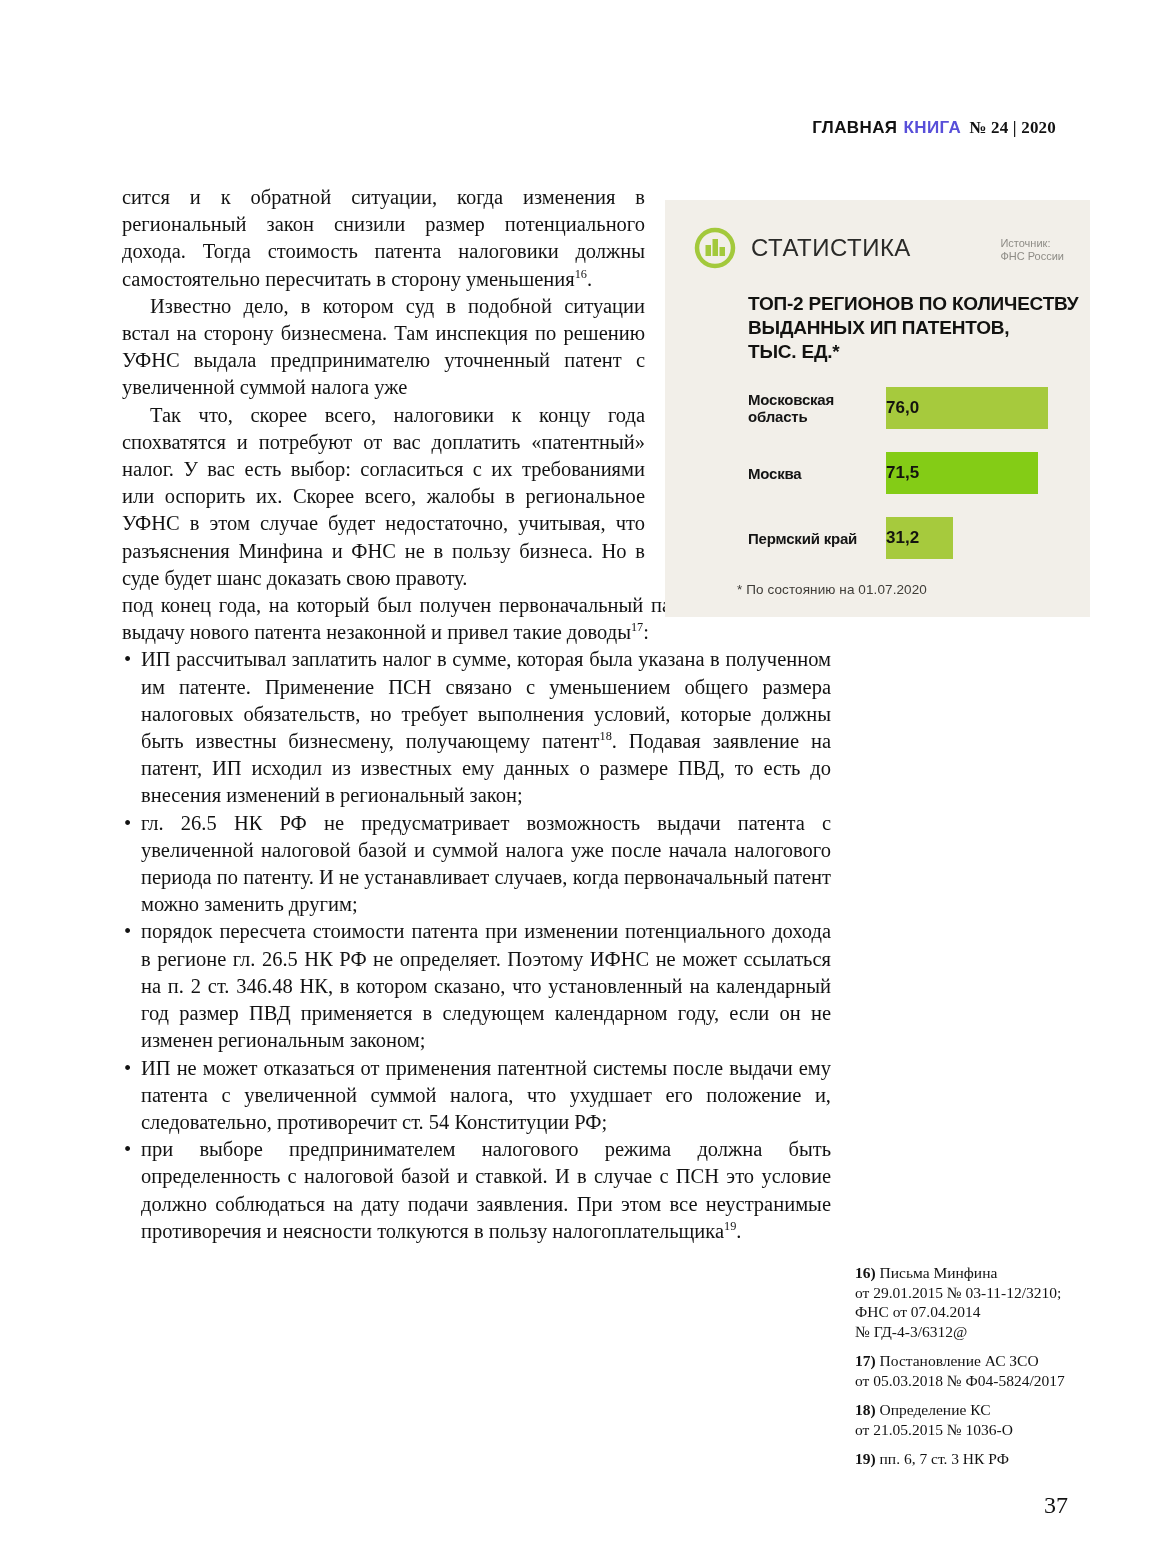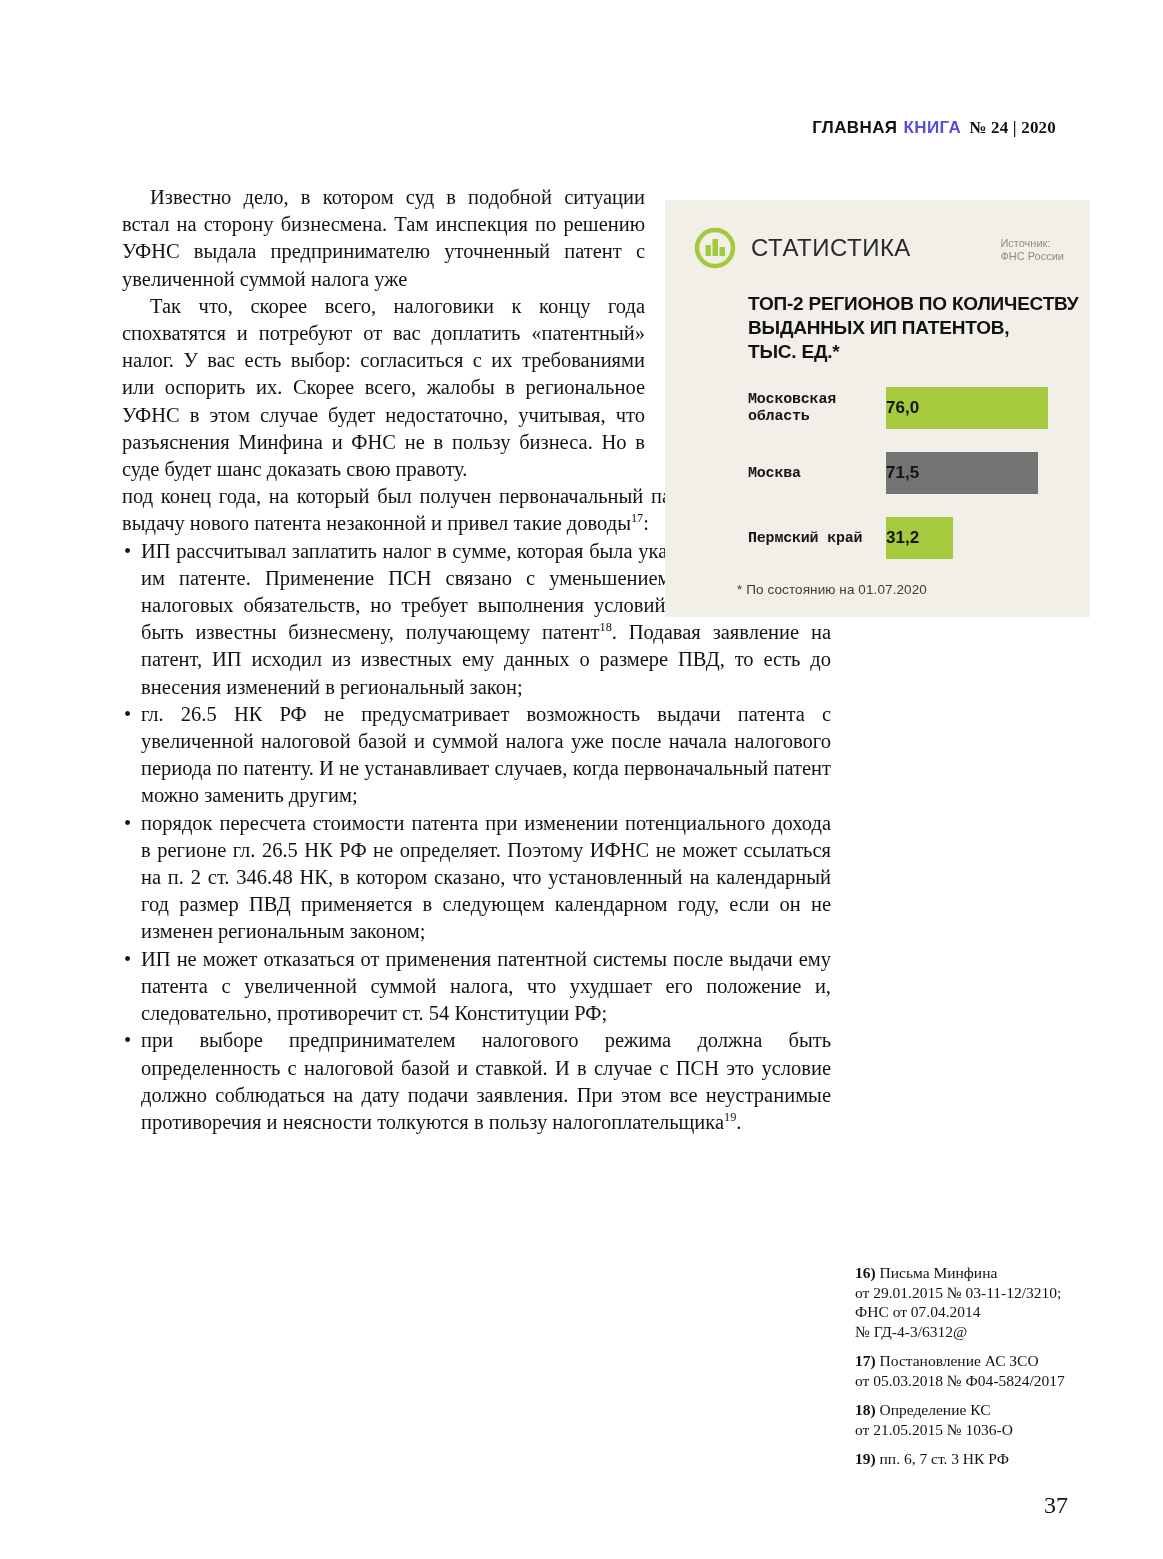--- a/index.html
+++ b/index.html
@@ -43,21 +43,20 @@
   }
   .stats-title {
     margin:22px 0 0 83px; font-size:19px; line-height:24px; font-weight:bold;
     letter-spacing:-0.2px; white-space:pre-line; color:#121210;
   }
   .chart { margin-top:23px; }
   .chart-row { display:flex; align-items:center; height:42px; margin-bottom:23px; }
   .chart-category-label {
     width:138px; margin-left:83px; font-size:15px; font-weight:bold; letter-spacing:-0.2px;
     flex:0 0 auto;
-    font-family:Liberation Mono, monospace;
   }
   .chart-bar { height:42px; display:flex; align-items:center; }
   .chart-value-label { font-size:17px; font-weight:bold; color:#14140f; }
   .chart-note { margin:5px 0 0 72px; font-size:13.5px; color:#3e3c37; letter-spacing:.1px; }
 
   
   .footnotes {
     position:absolute; left:855px; top:1231px; width:250px;
     font-size:15.5px; line-height:19.5px; color:#121212;
   }
@@ -71,20 +70,21 @@
 </head>
 <body>
 
 <div class="page">
 
   <div class="runhead">
     <span>ГЛАВНАЯ</span><span class="brand-accent">КНИГА</span><span class="issue">№ 24 | 2020</span>
   </div>
 
   <div class="article">
+    <p class="p-narrow">сится и к обратной ситуации, когда изменения в региональный закон снизили размер потенциального дохода. Тогда стоимость патента налоговики должны самостоятельно пересчитать в сторону уменьшения<sup class="fnref">16</sup>.</p>
     <p class="p-narrow indent">Известно дело, в котором суд в подобной ситуации встал на сторону бизнесмена. Там инспекция по решению УФНС выдала предпринимателю уточненный патент с увеличенной суммой налога уже</p>
     <p class="p-narrow indent">Так что, скорее всего, налоговики к концу года спохватятся и потребуют от вас доплатить «патентный» налог. У вас есть выбор: согласиться с их требованиями или оспорить их. Скорее всего, жалобы в региональное УФНС в этом случае будет недостаточно, учитывая, что разъяснения Минфина и ФНС не в пользу бизнеса. Но в суде будет шанс доказать свою правоту.</p>
     <p>под конец года, на который был получен первоначальный патент. Суд признал выдачу нового патента незаконной и привел такие доводы<sup class="fnref">17</sup>:</p>
     <div class="bullets">
         <div class="bullet">ИП рассчитывал заплатить налог в сумме, которая была указана в полученном им патенте. Применение ПСН связано с уменьшением общего размера налоговых обязательств, но требует выполнения условий, которые должны быть известны бизнесмену, получающему патент<sup class="fnref">18</sup>. Подавая заявление на патент, ИП исходил из известных ему данных о размере ПВД, то есть до внесения изменений в региональный закон;</div>
         <div class="bullet">гл. 26.5 НК РФ не предусматривает возможность выдачи патента с увеличенной налоговой базой и суммой налога уже после начала налогового периода по патенту. И не устанавливает случаев, когда первоначальный патент можно заменить другим;</div>
         <div class="bullet">порядок пересчета стоимости патента при изменении потенциального дохода в регионе гл. 26.5 НК РФ не определяет. Поэтому ИФНС не может ссылаться на п. 2 ст. 346.48 НК, в котором сказано, что установленный на календарный год размер ПВД применяется в следующем календарном году, если он не изменен региональным законом;</div>
         <div class="bullet">ИП не может отказаться от применения патентной системы после выдачи ему патента с увеличенной суммой налога, что ухудшает его положение и, следовательно, противоречит ст. 54 Конституции РФ;</div>
         <div class="bullet">при выборе предпринимателем налогового режима должна быть определенность с налоговой базой и ставкой. И в случае с ПСН это условие должно соблюдаться на дату подачи заявления. При этом все неустранимые противоречия и неясности толкуются в пользу налогоплательщика<sup class="fnref">19</sup>.</div>
       </div>
@@ -107,21 +107,21 @@
 ТЫС. ЕД.*</div>
     <div class="chart">
         <div class="chart-row">
           <div class="chart-category-label">Московская область</div>
           <div class="chart-bar" style="background: rgb(166, 202, 61); width: 162px;">
             <span class="chart-value-label">76,0</span>
           </div>
         </div>
         <div class="chart-row">
           <div class="chart-category-label">Москва</div>
-          <div class="chart-bar" style="background: #737373; width: 152px;">
+          <div class="chart-bar" style="background: #84cc16; width: 152px;">
             <span class="chart-value-label">71,5</span>
           </div>
         </div>
         <div class="chart-row">
           <div class="chart-category-label">Пермский край</div>
           <div class="chart-bar" style="background: rgb(166, 202, 61); width: 67px;">
             <span class="chart-value-label">31,2</span>
           </div>
         </div>
       </div>

